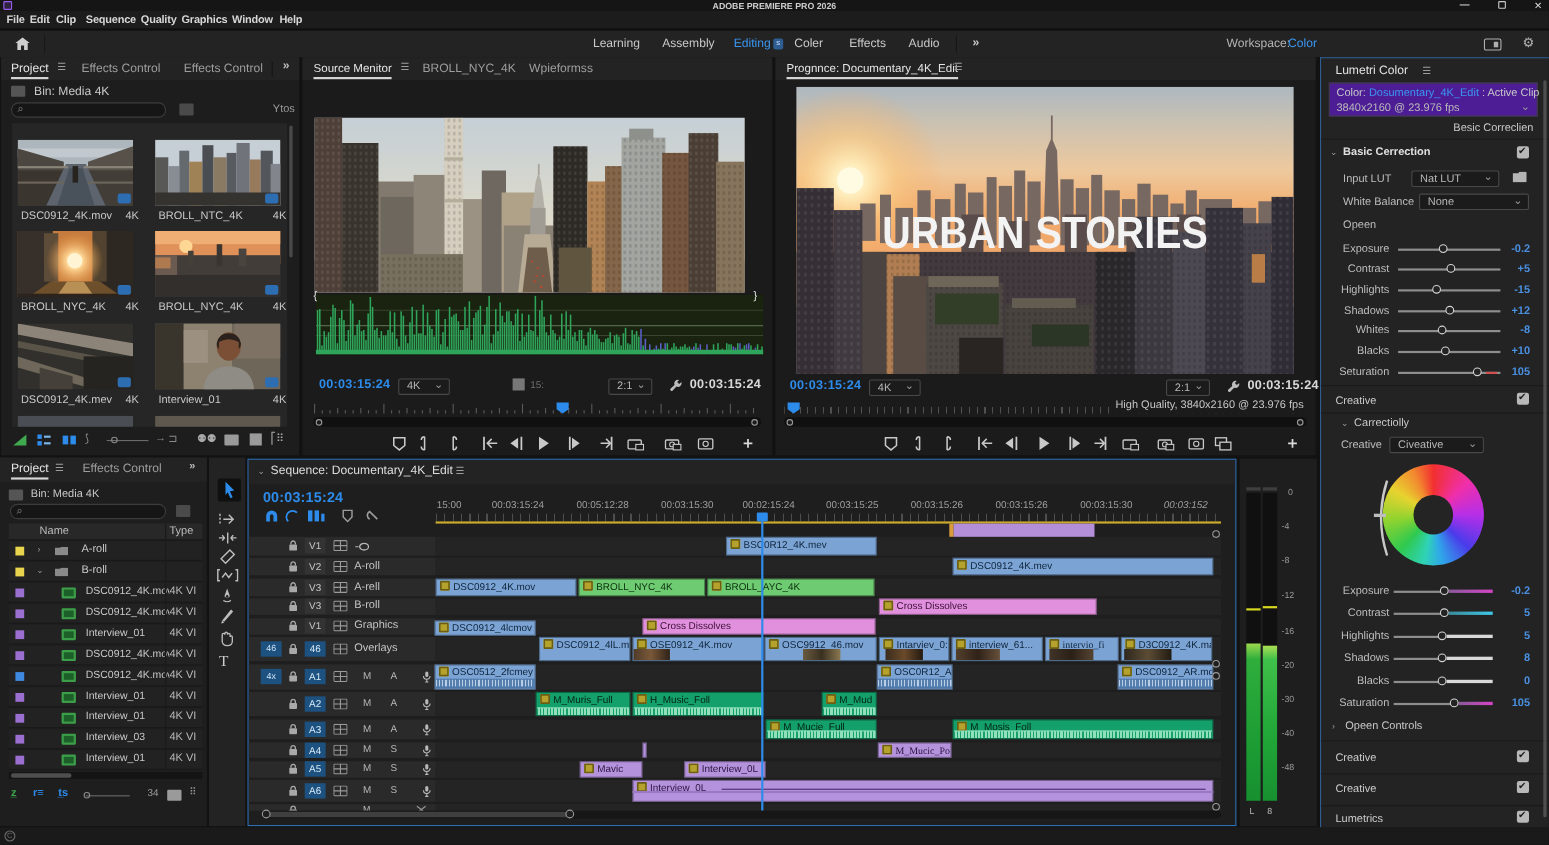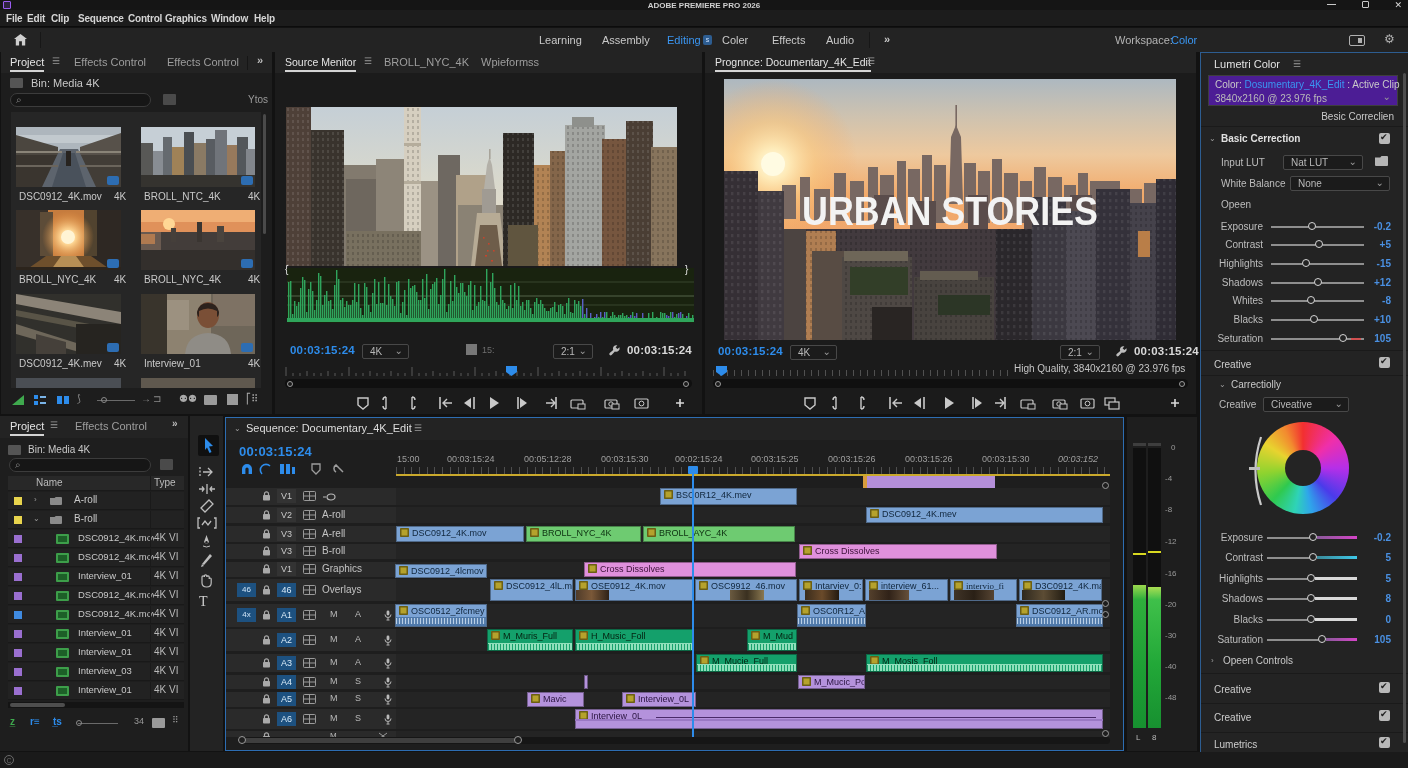--- a/index.html
+++ b/index.html
@@ -30,21 +30,21 @@
   <div class="abs" style="right:72px;top:4px;width:9px;height:1px;background:#c9c9c9;"></div>
   <div class="abs" style="right:39px;top:1px;width:7px;height:7px;border:1px solid #c9c9c9;border-radius:1px;"></div>
   <div class="abs" style="right:6px;top:0;color:#d8d8d8;font-size:9px;line-height:10px;">✕</div>
 </div>
 
 <div class="abs" style="left:0;top:10px;width:1408px;height:17px;background:#1c1c1c;border-bottom:1px solid #0c0c0c;color:#d6d6d6;font-size:10px;font-weight:bold;letter-spacing:-0.2px;">
   <span class="abs" style="left:6px;top:3px;">File</span>
   <span class="abs" style="left:27px;top:3px;">Edit</span>
   <span class="abs" style="left:51px;top:3px;">Clip</span>
   <span class="abs" style="left:78px;top:3px;">Sequence</span>
-  <span class="abs" style="left:128px;top:3px;">Control</span>
+  <span class="abs" style="left:128px;top:3px;">Quality</span>
   <span class="abs" style="left:165px;top:3px;">Graphics</span>
   <span class="abs" style="left:211px;top:3px;">Window</span>
   <span class="abs" style="left:254px;top:3px;">Help</span>
 </div>
 
 <div class="abs" style="left:0;top:28px;width:1408px;height:24px;background:#232323;">
   <svg class="abs" style="left:13px;top:5px;" width="15" height="14" viewBox="0 0 15 14">
         <path d="M7.5 1 L14 6 L12.2 6 L12.2 12.5 L8.9 12.5 L8.9 8.3 L6.1 8.3 L6.1 12.5 L2.8 12.5 L2.8 6 L1 6 Z" fill="#cfcfcf"></path>
       </svg>
   <div class="abs" style="left:40px;top:4px;width:1px;height:16px;background:#171717;"></div>
@@ -1430,21 +1430,21 @@
       <div class="abs" style="left:470px;top:236px;width:101px;height:18px;background:#14a06b;border:1px solid rgba(0,0,0,0.35);overflow:hidden;font-size:9px;color:#04200f;white-space:nowrap;">
         <div class="abs" style="left:3px;top:1px;"><span style="display:inline-block;width:9px;height:9px;background:#b5a22c;border-radius:1px;margin-right:3px;vertical-align:-1px;box-shadow:inset 0 0 0 1.5px #6a5e14;"></span>M_Mucie_Full</div>
         <div class="abs" style="left:0;bottom:0;width:101px;height:7px;background:#8fe0bb;"></div>
         <div class="abs" style="left:0;bottom:0;width:101px;height:6px;background:repeating-linear-gradient(90deg,#18a06c 0,#18a06c 1px,transparent 1px,transparent 3px);"></div>
       </div>
       <div class="abs" style="left:640px;top:236px;width:237px;height:18px;background:#14a06b;border:1px solid rgba(0,0,0,0.35);overflow:hidden;font-size:9px;color:#04200f;white-space:nowrap;">
         <div class="abs" style="left:3px;top:1px;"><span style="display:inline-block;width:9px;height:9px;background:#b5a22c;border-radius:1px;margin-right:3px;vertical-align:-1px;box-shadow:inset 0 0 0 1.5px #6a5e14;"></span>M_Mosis_Foll</div>
         <div class="abs" style="left:0;bottom:0;width:237px;height:7px;background:#8fe0bb;"></div>
         <div class="abs" style="left:0;bottom:0;width:237px;height:6px;background:repeating-linear-gradient(90deg,#18a06c 0,#18a06c 1px,transparent 1px,transparent 3px);"></div>
       </div>
-      <div class="abs" style="left:572px;top:257px;width:67px;height:14px;background:#b492dc;border:1px solid rgba(0,0,0,0.35);overflow:hidden;font-size:9px;color:#2a1440;white-space:nowrap;">
+      <div class="abs" style="left:572px;top:257px;width:67px;height:14px;background:#b492dc;border:1px solid rgba(0,0,0,0.35);overflow:hidden;font-size:9px;color:#2a1440;white-space:nowrap;font-family:Liberation Serif, serif;">
         <div class="abs" style="left:3px;top:1px;"><span style="display:inline-block;width:9px;height:9px;background:#b5a22c;border-radius:1px;margin-right:3px;vertical-align:-1px;box-shadow:inset 0 0 0 1.5px #6a5e14;"></span>M_Mucic_Po</div>
       </div>
       <div class="abs" style="left:358px;top:257px;width:4px;height:14px;background:#b492dc;border:1px solid rgba(0,0,0,0.4);"></div>
       <div class="abs" style="left:301px;top:274px;width:57px;height:15px;background:#b492dc;border:1px solid rgba(0,0,0,0.35);overflow:hidden;font-size:9px;color:#2a1440;white-space:nowrap;">
         <div class="abs" style="left:3px;top:1px;"><span style="display:inline-block;width:9px;height:9px;background:#b5a22c;border-radius:1px;margin-right:3px;vertical-align:-1px;box-shadow:inset 0 0 0 1.5px #6a5e14;"></span>Mavic</div>
       </div>
       <div class="abs" style="left:396px;top:274px;width:74px;height:15px;background:#b492dc;border:1px solid rgba(0,0,0,0.35);overflow:hidden;font-size:9px;color:#2a1440;white-space:nowrap;">
         <div class="abs" style="left:3px;top:1px;"><span style="display:inline-block;width:9px;height:9px;background:#b5a22c;border-radius:1px;margin-right:3px;vertical-align:-1px;box-shadow:inset 0 0 0 1.5px #6a5e14;"></span>Interview_0L</div>
       </div>
       <div class="abs" style="left:349px;top:291px;width:528px;height:20px;background:#b492dc;border:1px solid rgba(0,0,0,0.35);overflow:hidden;font-size:9px;color:#2a1440;white-space:nowrap;">

